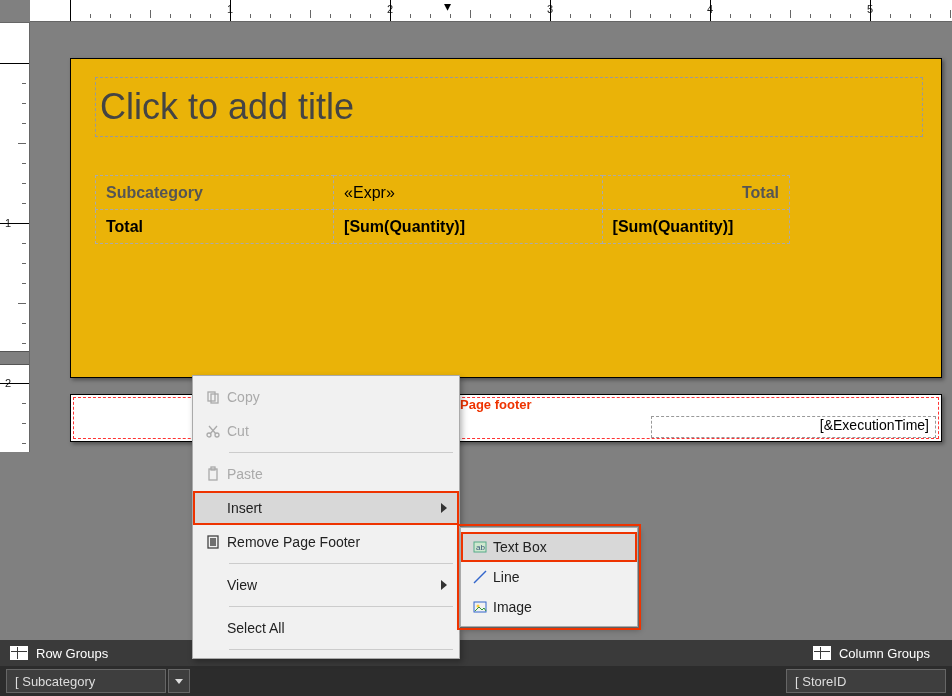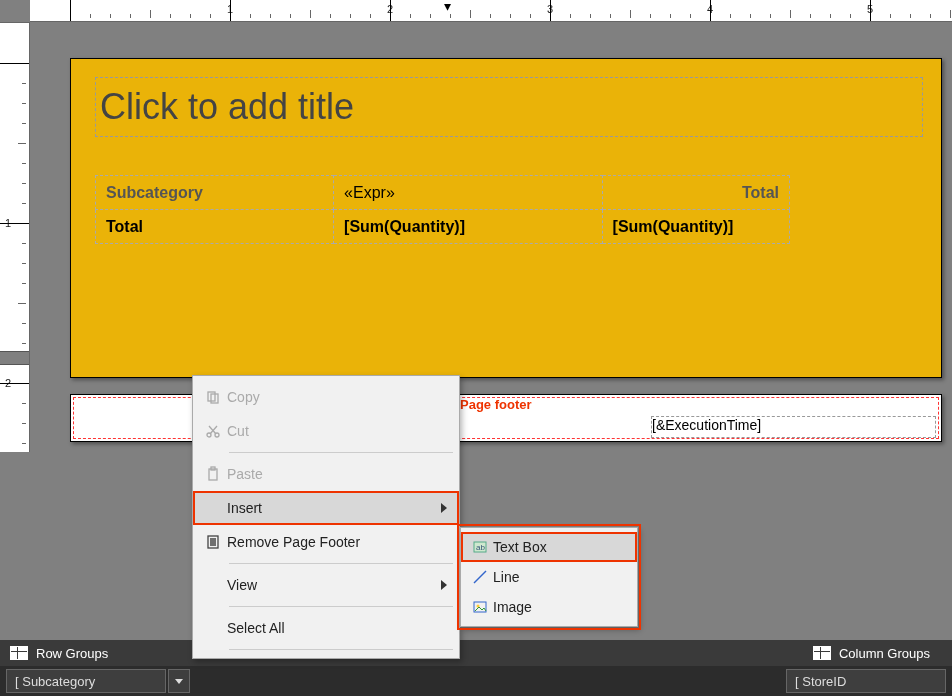--- a/index.html
+++ b/index.html
@@ -33,21 +33,21 @@
 .matrix .bold { font-weight: 700; }
 .matrix .right { text-align: right; }
 .matrix td.c1 { width: 235px; }
 .matrix td.c2 { width: 265px; }
 .matrix td.c3 { width: 185px; }
 
 .footer-band { position: absolute; top: 372px; left: 40px; width: 872px; height: 48px; background: #fff; border: 1px solid #000; box-shadow: 2px 2px 4px rgba(0,0,0,0.4); }
 .footer-dashed { position: absolute; top: 2px; left: 2px; right: 2px; bottom: 2px; border: 1px dashed #ff3333; }
 
 .footer-label { position: absolute; top: 375px; left: 430px; color: #e30; font-weight: 700; font-size: 13px; z-index: 5; }
-.exec-time { position: absolute; top: 394px; right: 16px; width: 285px; height: 22px; border: 1px dashed #999; text-align: left; padding-right: 6px; font-size: 14px; z-index: 5; background: #fff; }
+.exec-time { position: absolute; top: 394px; right: 16px; width: 285px; height: 22px; border: 1px dashed #999; text-align: right; padding-right: 6px; font-size: 14px; z-index: 5; background: #fff; }
 
 
 .groups-bar { position: absolute; left: 0; right: 0; bottom: 30px; height: 26px; background: #3a3a3a; color: #fff; display: flex; align-items: center; font-size: 13px; }
 .groups-bar .section { display:flex; align-items:center; gap:8px; padding:0 10px; }
 .groups-bar .grid-icon { display:inline-block; width:18px; height:14px; background: linear-gradient(#fff,#fff); position:relative; border:1px solid #fff;}
 .groups-bar .grid-icon::before, .groups-bar .grid-icon::after { content:""; position:absolute; background:#3a3a3a; }
 .groups-bar .grid-icon::before { top:4px; left:0; right:0; height:1px; }
 .groups-bar .grid-icon::after { left:6px; top:0; bottom:0; width:1px; }
 .groups-bar .spacer { flex:1; }
 .groups-bar .colgroups { margin-right: 12px; display:flex; align-items:center; gap:8px;}

